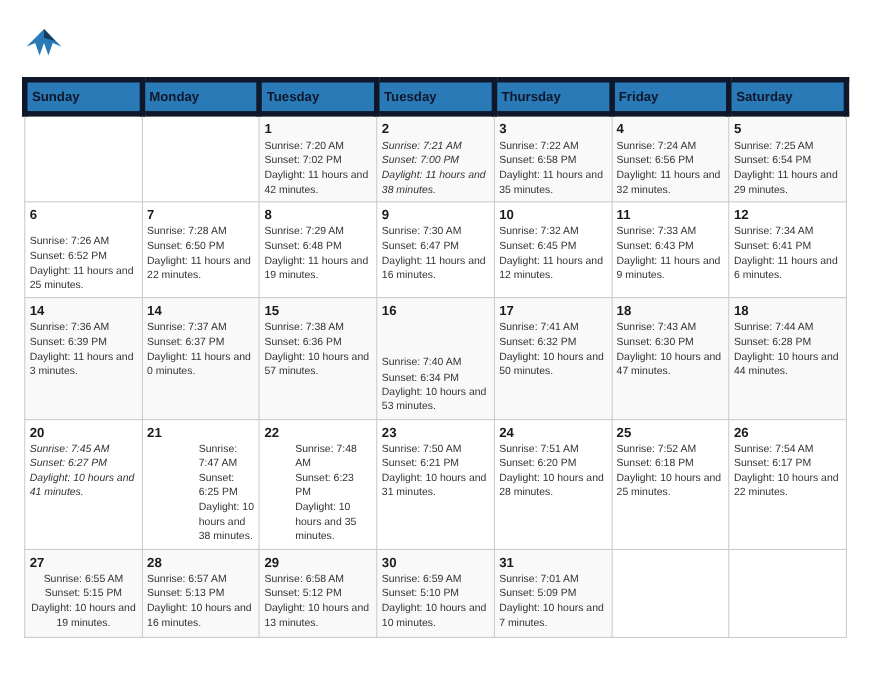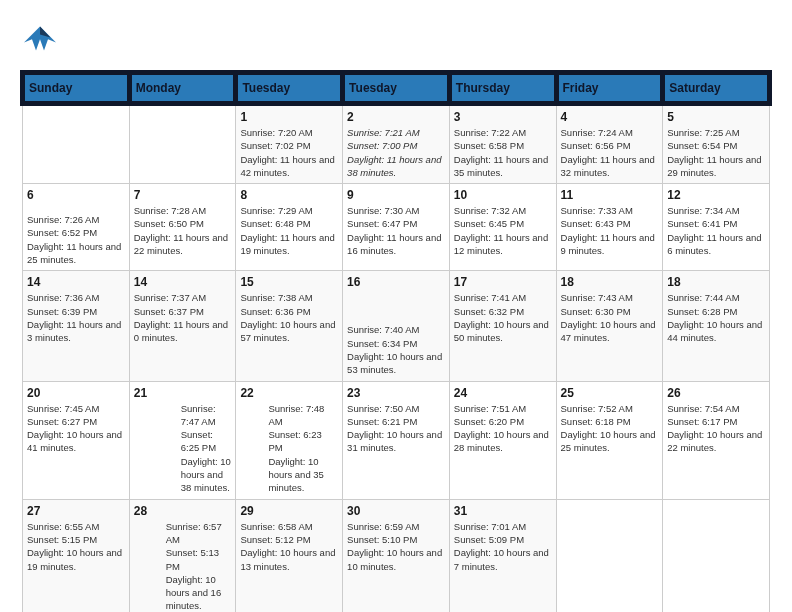--- a/index.html
+++ b/index.html
@@ -246,21 +246,21 @@
         <td>
           <span class="day-number">18</span>
           <div class="day-info" style="white-space: pre-line;">Sunrise: 7:44 AM
 Sunset: 6:28 PM
 Daylight: 10 hours and 44 minutes.</div>
         </td>
       </tr>
       <tr>
         <td>
           <span class="day-number">20</span>
-          <div class="day-info" style="white-space: pre-line;">Sunrise: 7:45 AM
+          <div class="day-info" style="white-space: pre-line; font-style: italic;">Sunrise: 7:45 AM
 Sunset: 6:27 PM
 Daylight: 10 hours and 41 minutes.</div>
         </td>
         <td>
           <span class="day-number">21</span>
           <div class="day-info" style="white-space: pre-line; margin-left: 47px;">Sunrise: 7:47 AM
 Sunset: 6:25 PM
 Daylight: 10 hours and 38 minutes.</div>
         </td>
         <td>
@@ -290,27 +290,27 @@
         <td>
           <span class="day-number">26</span>
           <div class="day-info" style="white-space: pre-line;">Sunrise: 7:54 AM
 Sunset: 6:17 PM
 Daylight: 10 hours and 22 minutes.</div>
         </td>
       </tr>
       <tr>
         <td>
           <span class="day-number">27</span>
-          <div class="day-info" style="white-space: pre-line;">Sunrise: 6:55 AM
+          <div class="day-info" style="white-space: pre-line; text-align: center;">Sunrise: 6:55 AM
 Sunset: 5:15 PM
 Daylight: 10 hours and 19 minutes.</div>
         </td>
         <td>
           <span class="day-number">28</span>
-          <div class="day-info" style="white-space: pre-line; margin-left: 32px;">Sunrise: 6:57 AM
+          <div class="day-info" style="white-space: pre-line;">Sunrise: 6:57 AM
 Sunset: 5:13 PM
 Daylight: 10 hours and 16 minutes.</div>
         </td>
         <td>
           <span class="day-number">29</span>
           <div class="day-info" style="white-space: pre-line;">Sunrise: 6:58 AM
 Sunset: 5:12 PM
 Daylight: 10 hours and 13 minutes.</div>
         </td>
         <td>

